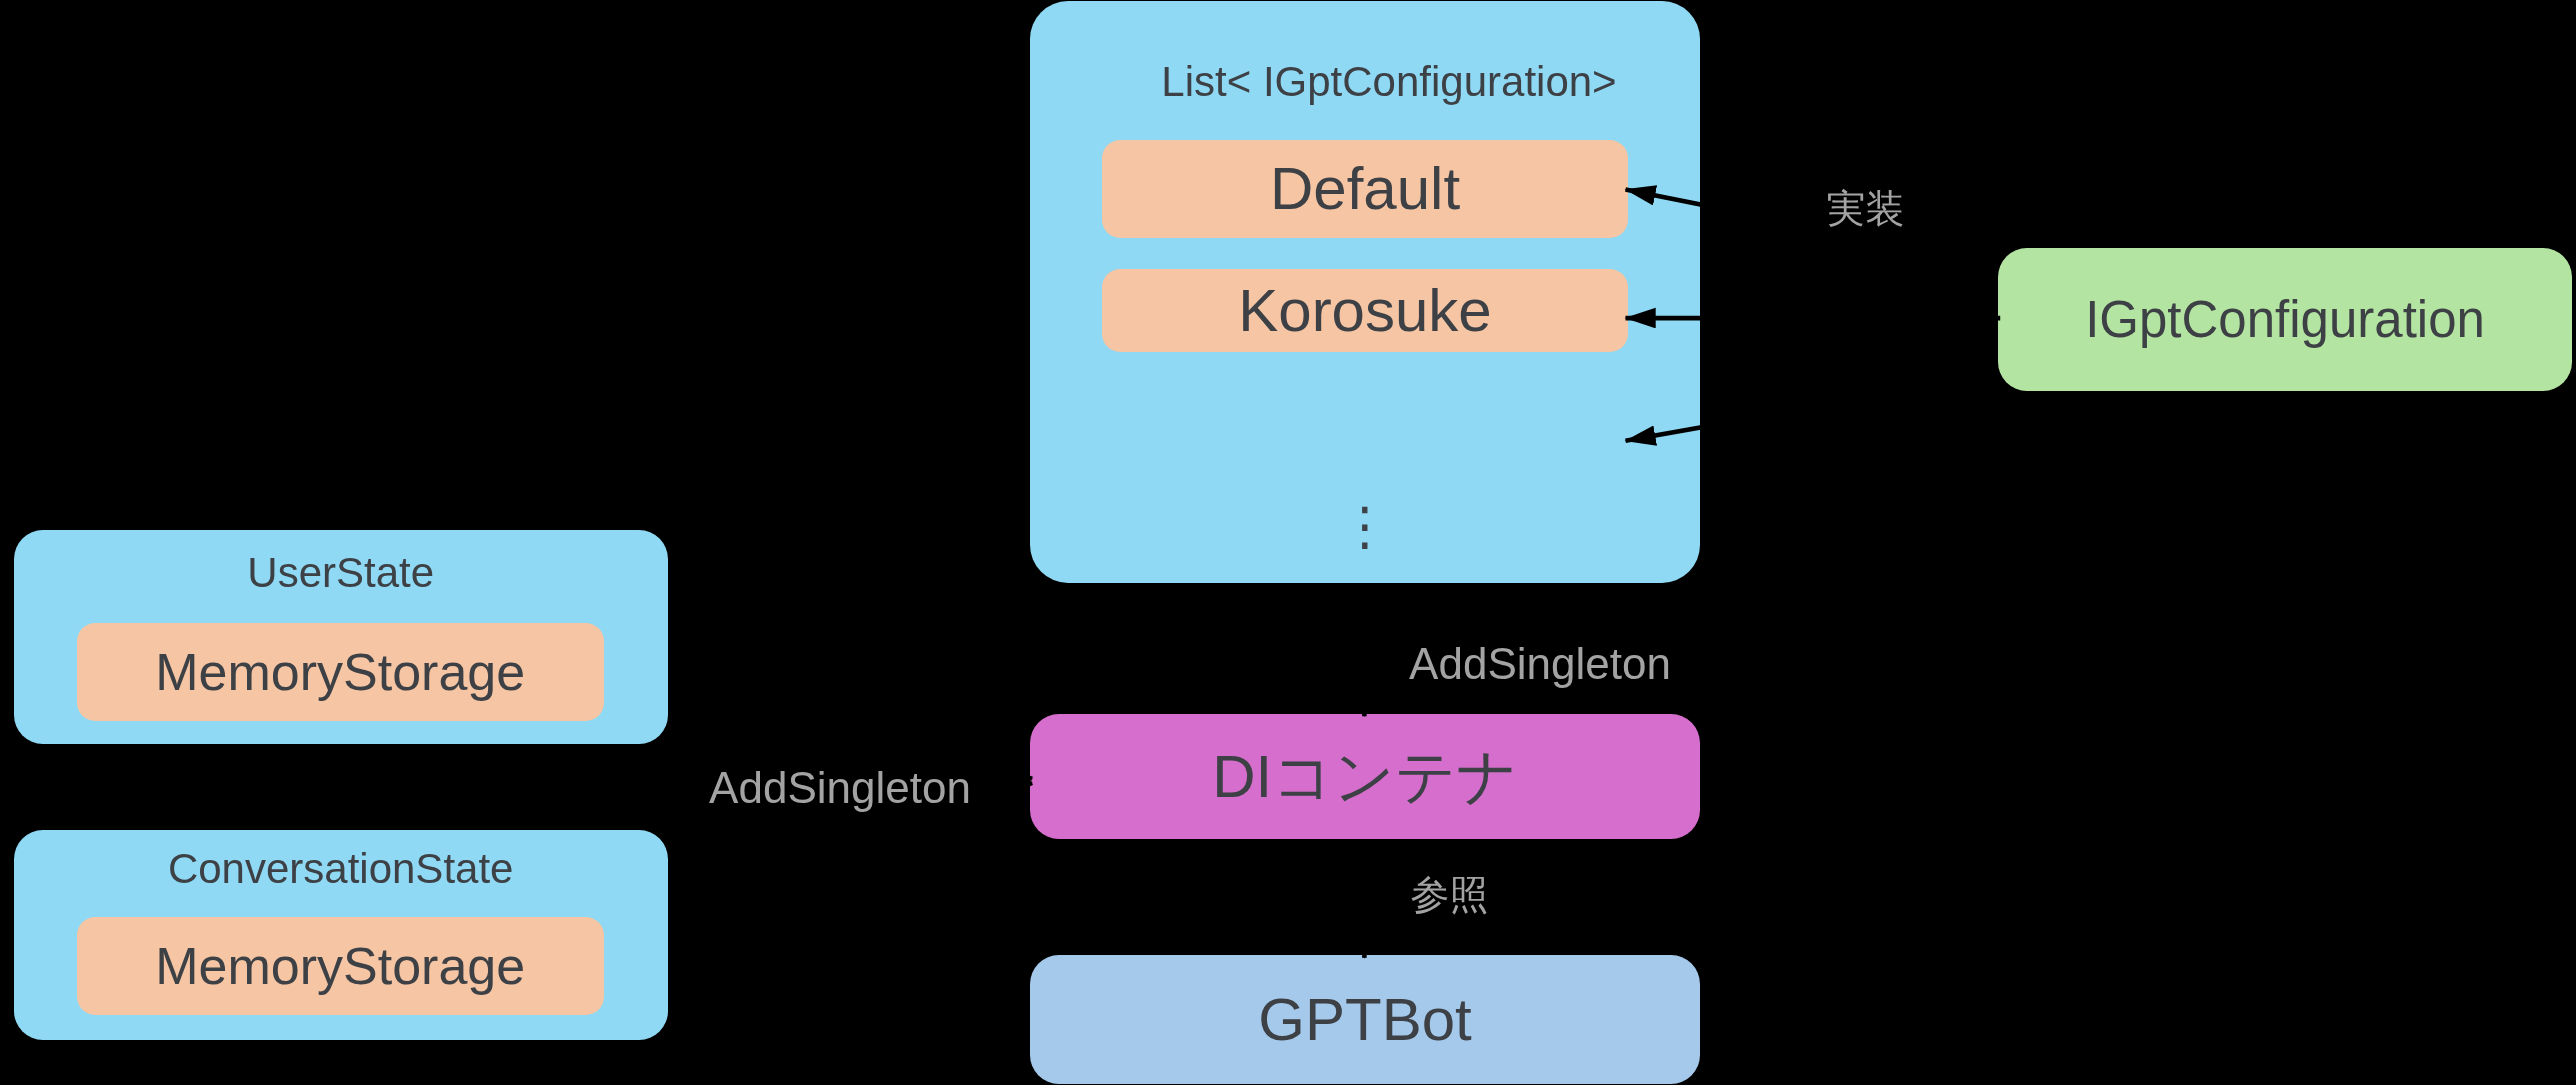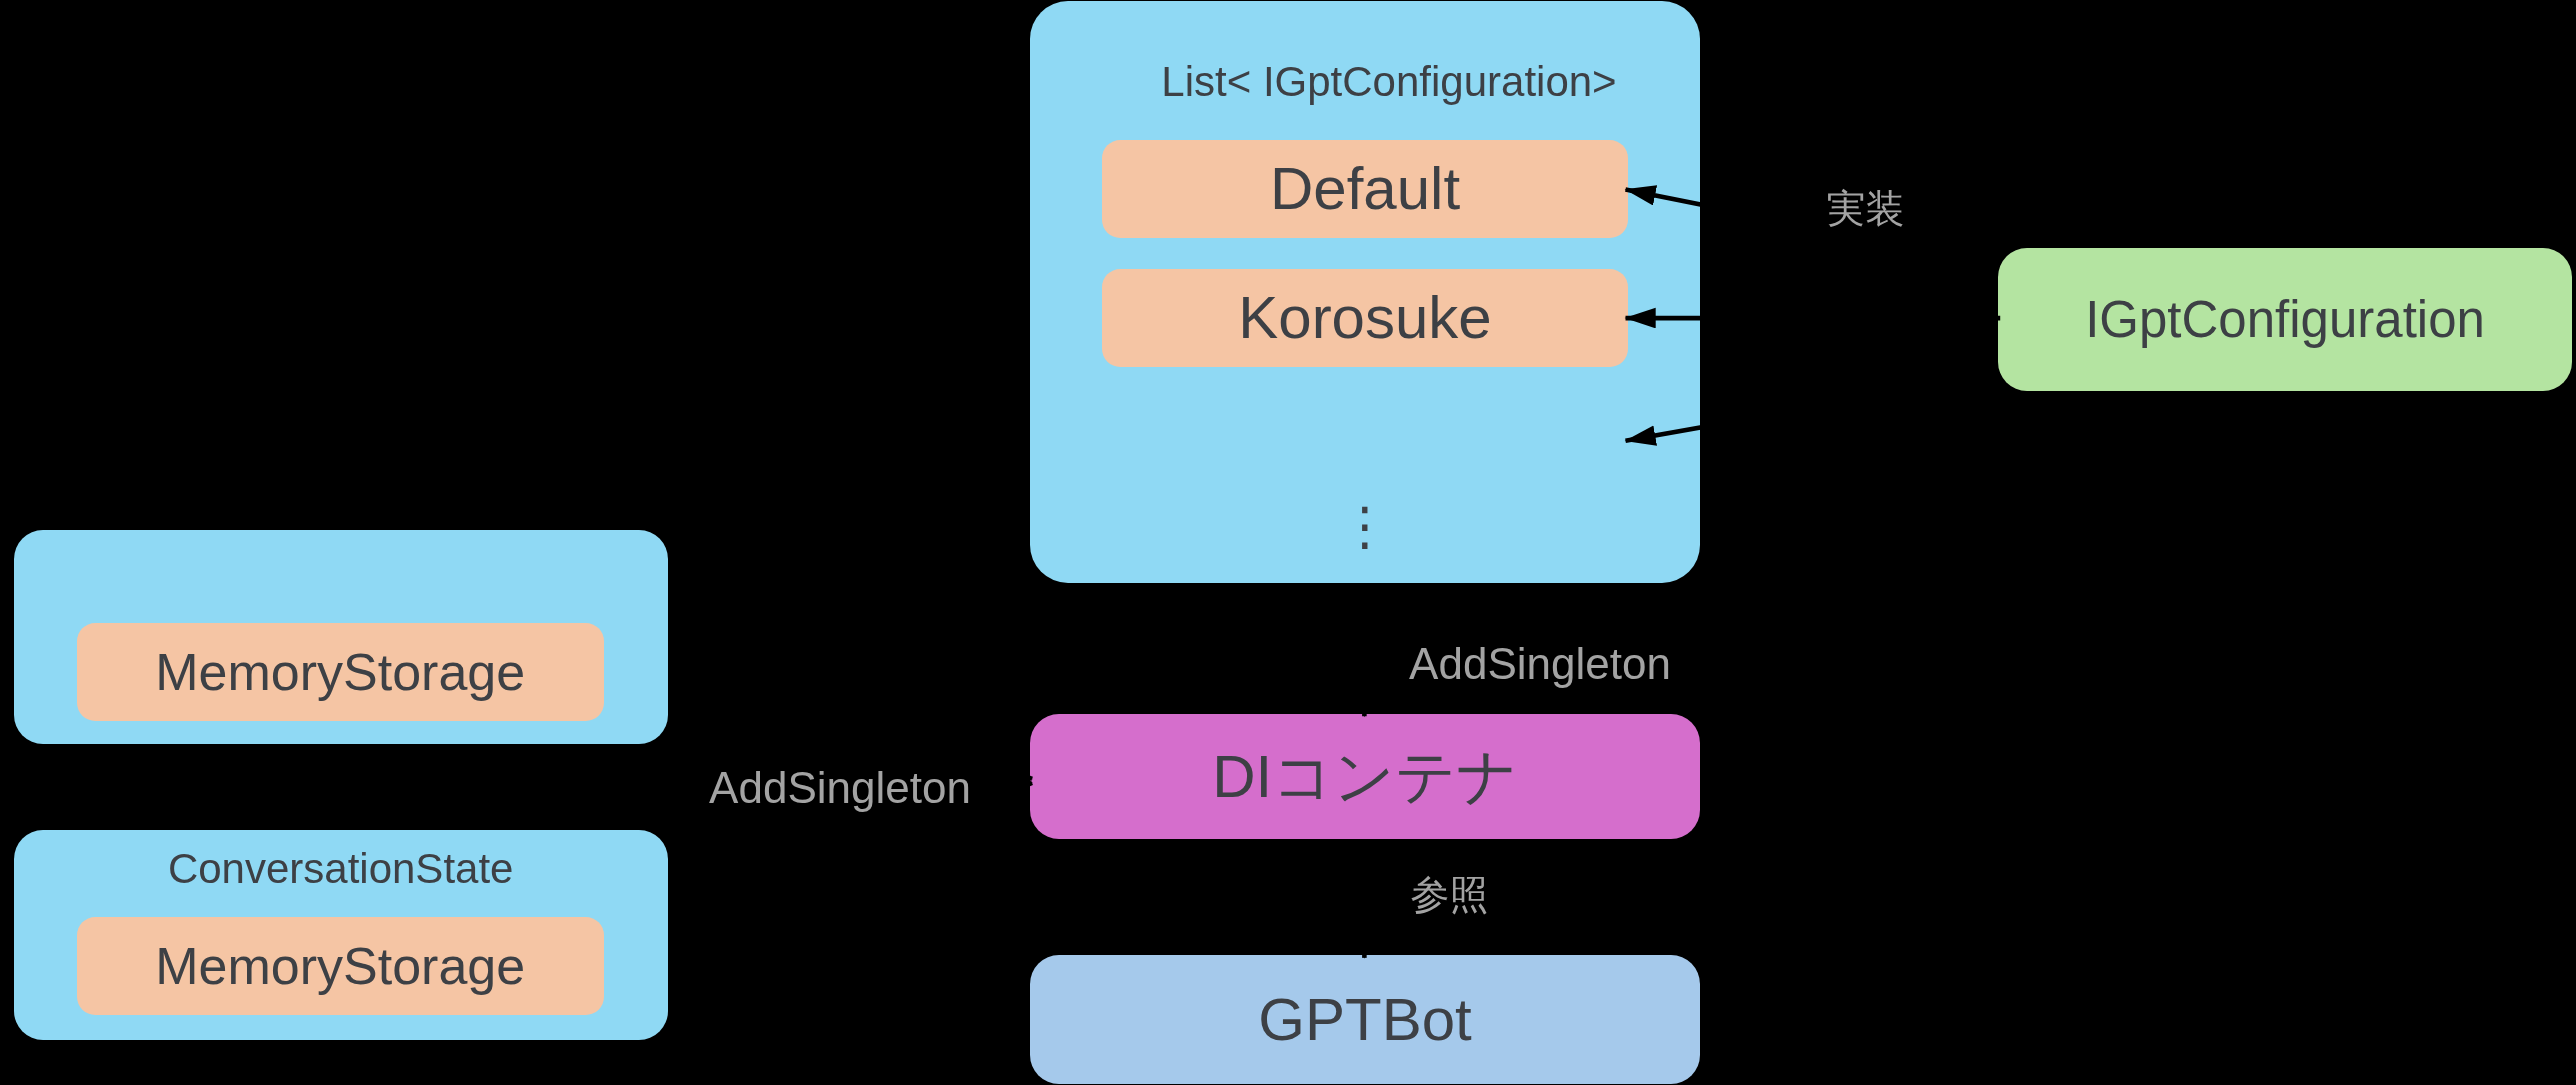--- a/index.html
+++ b/index.html
@@ -79,31 +79,32 @@
 </head>
 <body>
 
 <div id="stage">
 
   <div class="box container-blue rounded-lg" style="left:1030px; top:1.3px; width:670px; height:582px;">
     <div class="title-text" style="top:60px;padding-left:24px;">List&lt; IGptConfiguration&gt;</div>
     <div class="box item-orange rounded-sm center-flex" style="left:72px; top:139px; width:526px; height:98px;">
       <span class="box-text">Default</span>
     </div>
-    <div class="box item-orange rounded-sm center-flex" style="left:72px; top:268px; width:526px; height:98px;justify-content:center;">
+    <div class="box item-orange rounded-sm center-flex" style="left:72px; top:268px; width:526px; height:83px;justify-content:center;">
       <span class="box-text">Korosuke</span>
     </div>
     <div class="more-dots" style="top:499px;">⋮</div>
   </div>
 
   <div class="box iface-green rounded-md center-flex" style="left:1998px; top:248px; width:574px; height:143px;">
     <span class="box-text" style="font-size:51px;">IGptConfiguration</span>
   </div>
 
   <div class="box container-blue rounded-md" style="left:13.7px; top:530px; width:654px; height:214px;">
+    <div class="title-text" style="top:22px;">UserState</div>
     <div class="box item-orange rounded-sm center-flex" style="left:63px; top:93px; width:527px; height:98px;">
       <span class="box-text" style="font-size:52px;">MemoryStorage</span>
     </div>
   </div>
 
   <div class="box container-blue rounded-md" style="left:13.7px; top:830px; width:654px; height:210px;">
     <div class="title-text" style="top:18.3px;">ConversationState</div>
     <div class="box item-orange rounded-sm center-flex" style="left:63px; top:87px; width:527px; height:98px;">
       <span class="box-text" style="font-size:52px;">MemoryStorage</span>
     </div>

